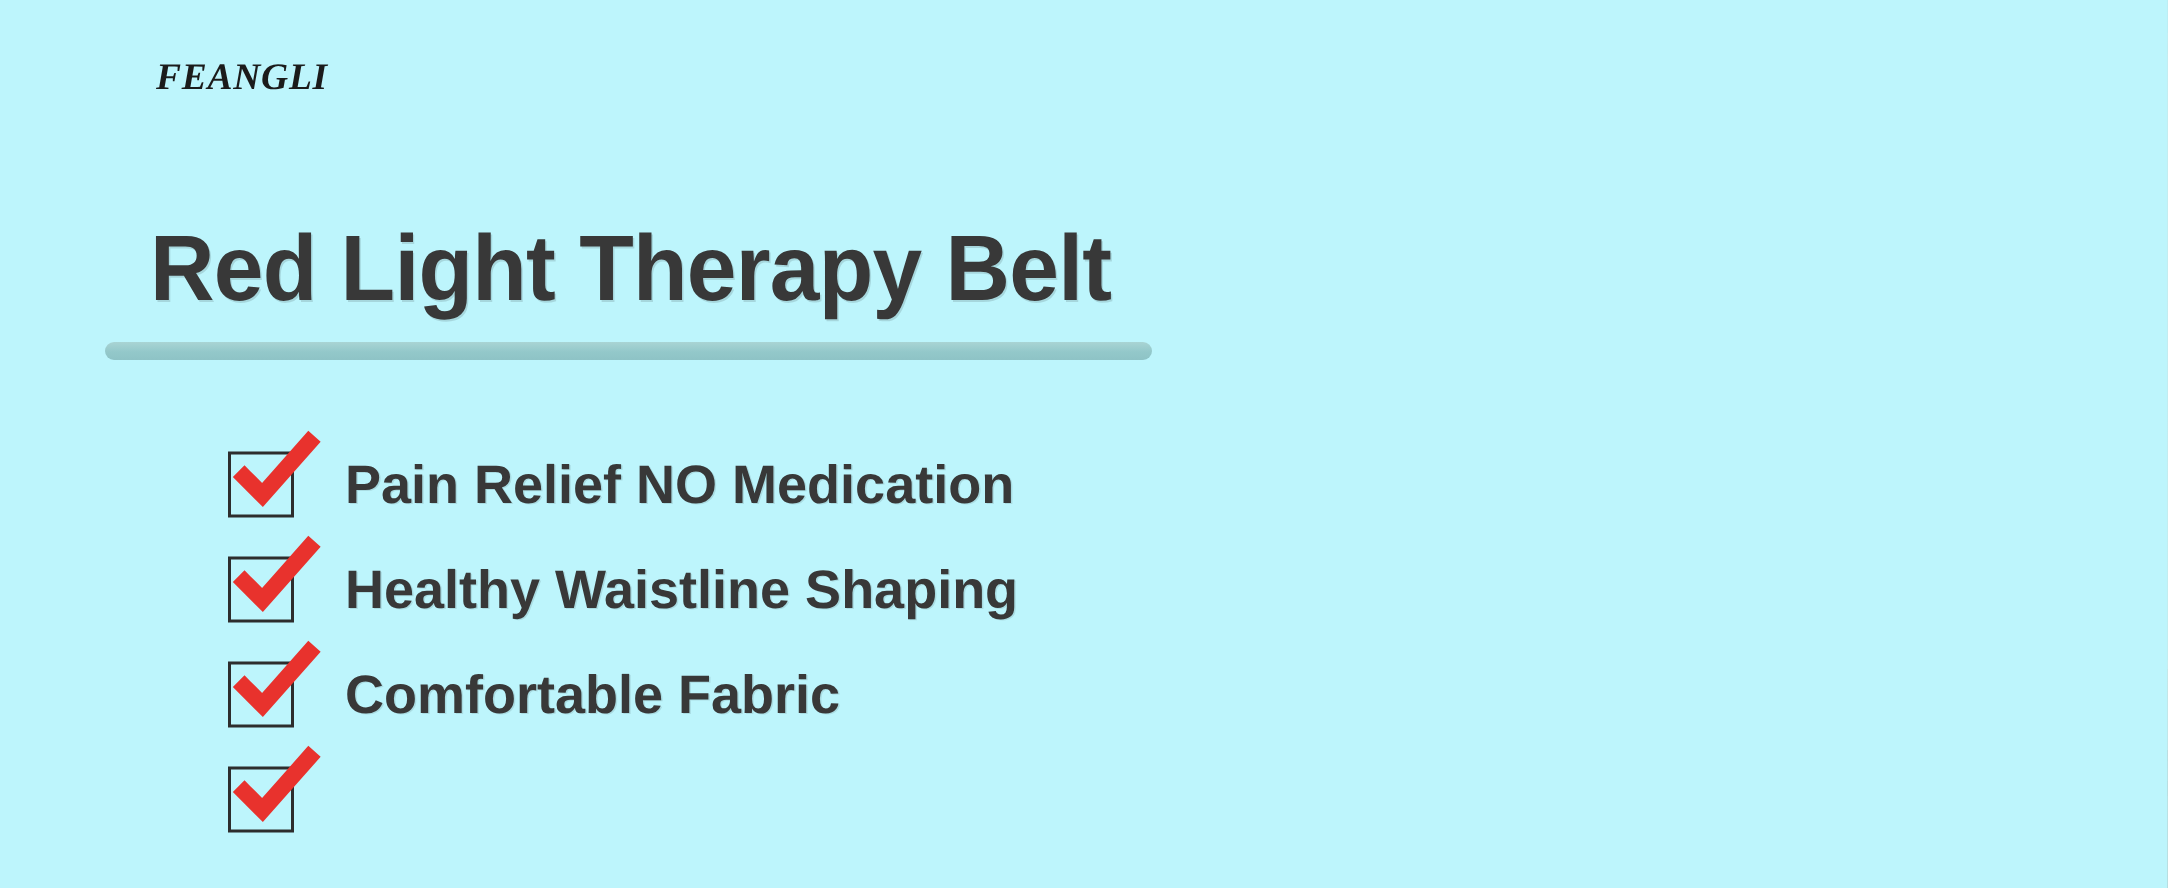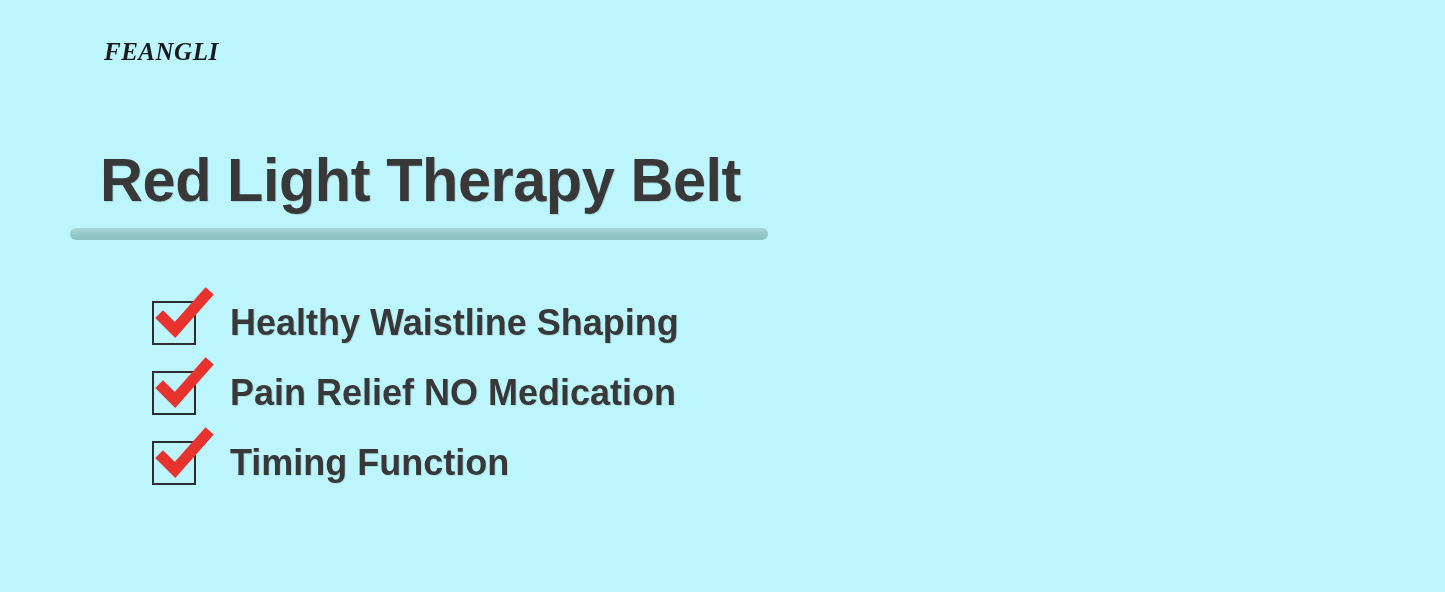--- a/index.html
+++ b/index.html
@@ -598,36 +598,43 @@
   <div class="divider"></div>
 
   <div class="features">
 
     <div class="feature">
       <div class="cbox">
         <svg viewBox="0 0 56 56" aria-hidden="true">
           <path d="M7 27 L19 39 L50 4" fill="none" stroke="#E8322D" stroke-width="11" stroke-linecap="square" stroke-linejoin="miter"></path>
         </svg>
       </div>
-      <div class="fl">Healthy Waistline Shaping</div>
+      <div class="fl">Pain Relief NO Medication</div>
     </div>
 
     <div class="feature">
       <div class="cbox">
         <svg viewBox="0 0 56 56" aria-hidden="true">
           <path d="M7 27 L19 39 L50 4" fill="none" stroke="#E8322D" stroke-width="11" stroke-linecap="square" stroke-linejoin="miter"></path>
         </svg>
       </div>
-      <div class="fl">Pain Relief NO Medication</div>
+      <div class="fl">Healthy Waistline Shaping</div>
     </div>
-
 
     <div class="feature">
       <div class="cbox">
         <svg viewBox="0 0 56 56" aria-hidden="true">
           <path d="M7 27 L19 39 L50 4" fill="none" stroke="#E8322D" stroke-width="11" stroke-linecap="square" stroke-linejoin="miter"></path>
         </svg>
       </div>
-      <div class="fl">Timing Function</div>
+      <div class="fl">Comfortable Fabric</div>
+    </div>
+
+    <div class="feature">
+      <div class="cbox">
+        <svg viewBox="0 0 56 56" aria-hidden="true">
+          <path d="M7 27 L19 39 L50 4" fill="none" stroke="#E8322D" stroke-width="11" stroke-linecap="square" stroke-linejoin="miter"></path>
+        </svg>
+      </div>
     </div>
 
   </div>
 </div>
 
 </body></html>

